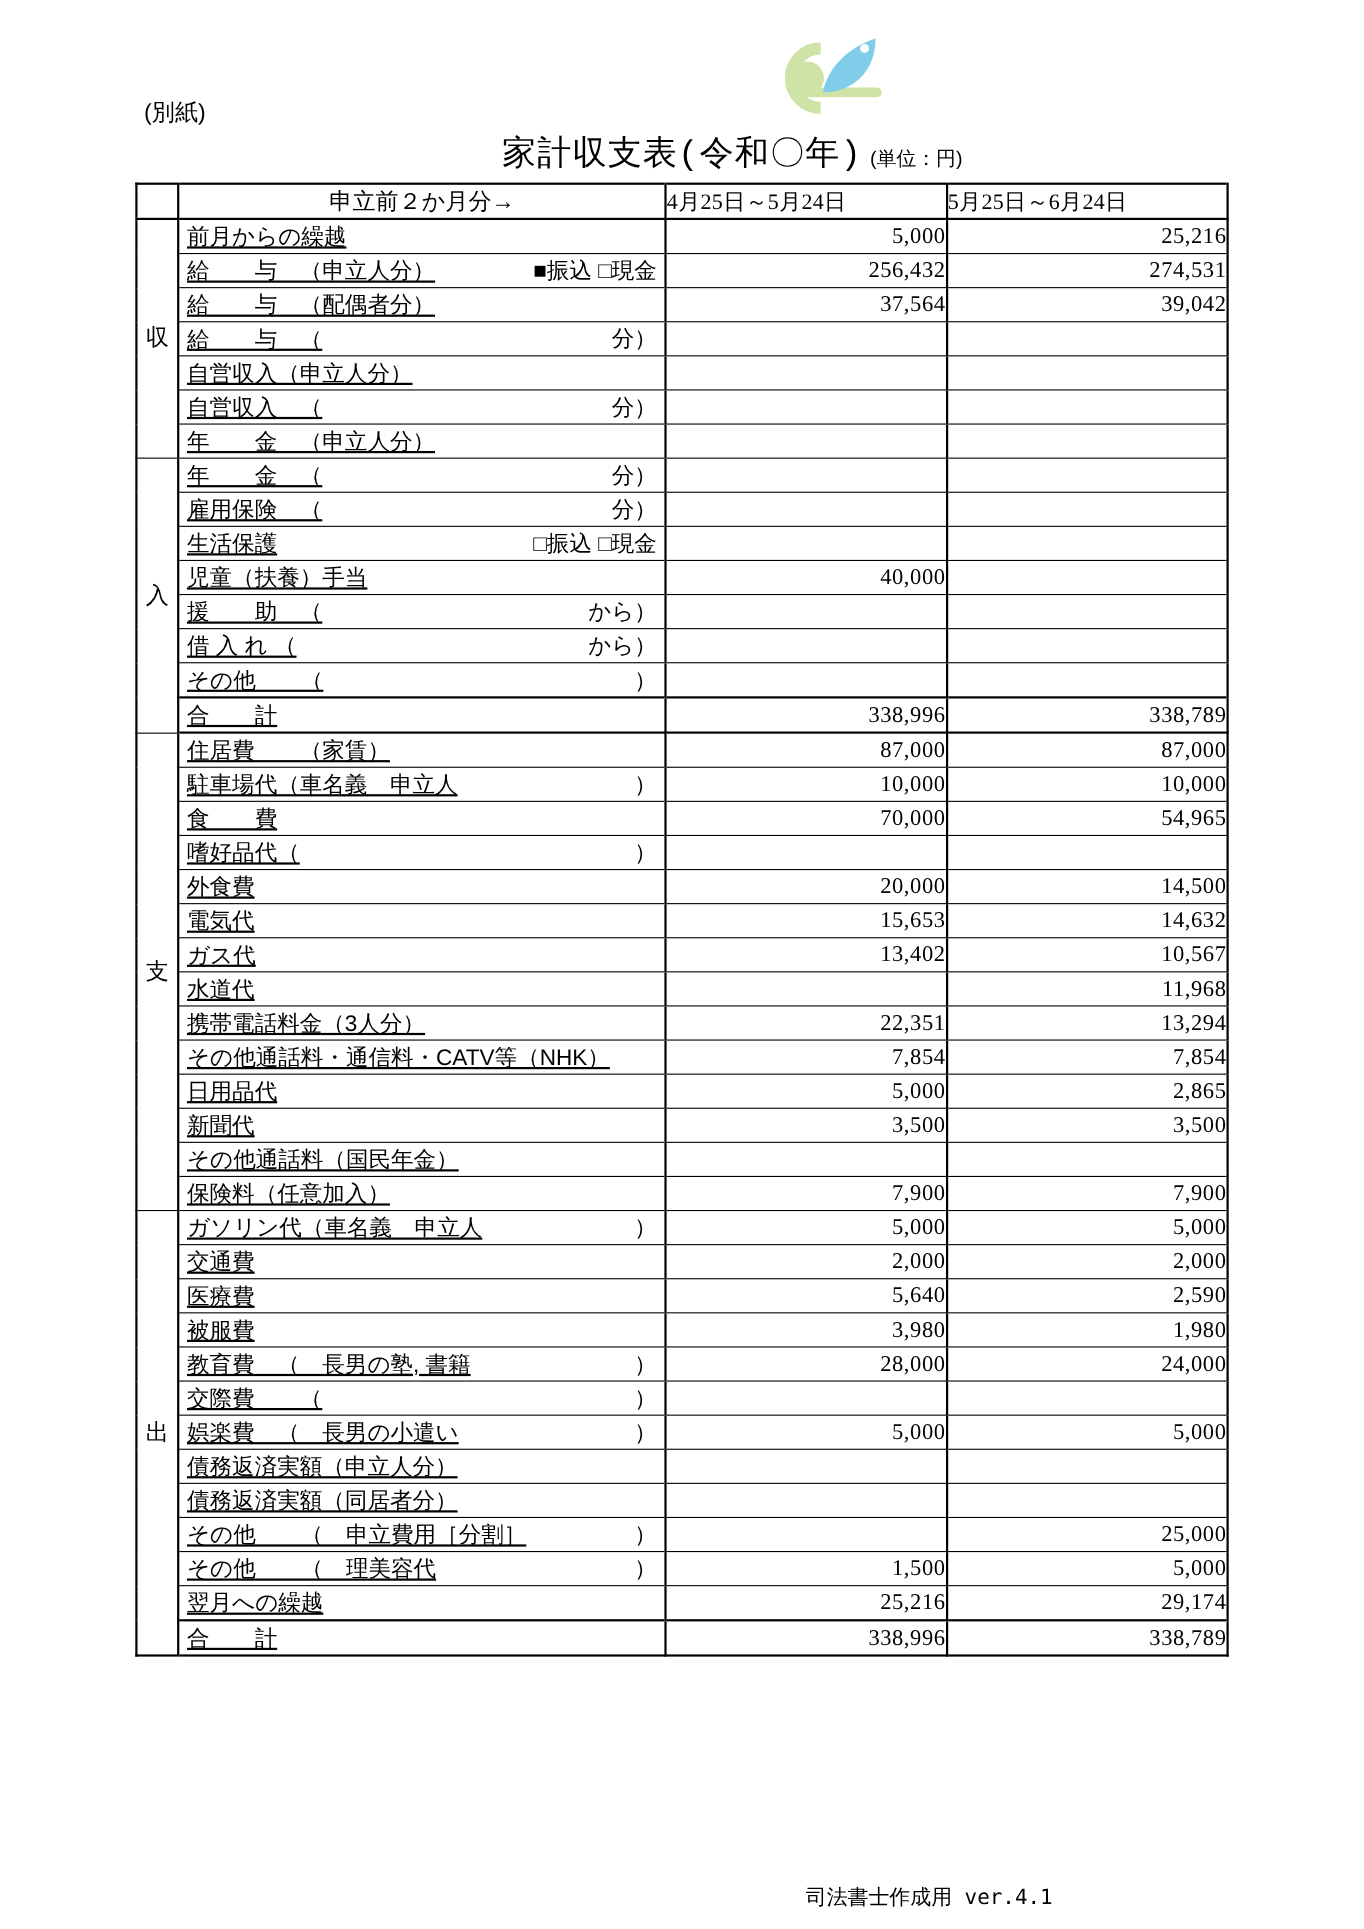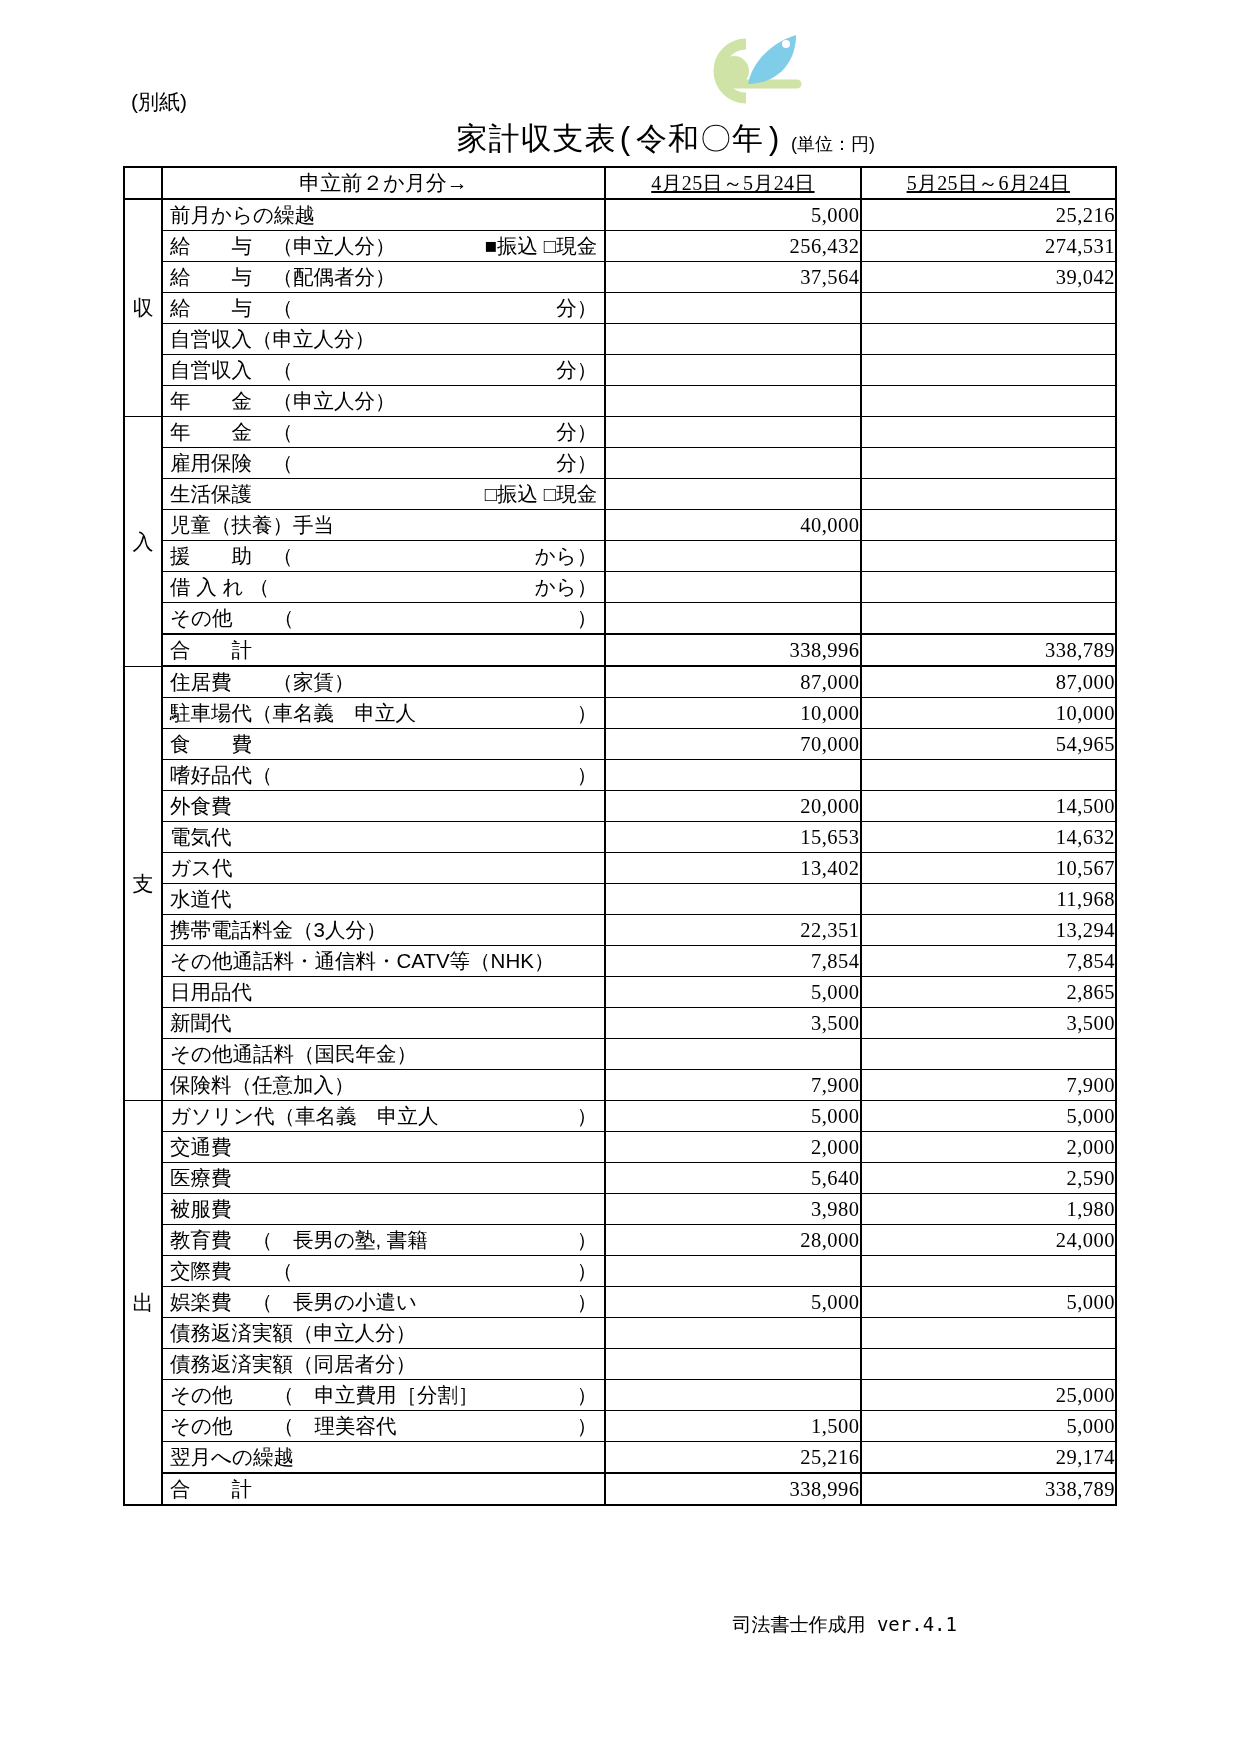--- a/index.html
+++ b/index.html
@@ -112,20 +112,21 @@
     letter-spacing: 0px;
     border-right: 2.5px solid #000 !important;
     position: relative;
   }
   .lbl .fill {
     position: absolute;
     left: 7px; right: 7px;
     top: 0; bottom: 0;
     display: flex;
     align-items: center;
+    text-decoration: underline;
   }
   .lbl .right-paren {
     position: absolute;
     right: 7px;
     top: 50%;
     transform: translateY(-50%);
   }
   .lbl .chk-group {
     position: absolute;
     right: 7px;
@@ -145,36 +146,34 @@
   }
 
   
   tr.head td { height: 34px; border-bottom: 2.5px solid #000 !important; margin-left: 48px; }
   .head-span {
     text-align: center;
     font-family: "Liberation Sans", "DejaVu Sans", sans-serif;
     font-size: 21px;
   }
   .head-period {
-    text-align: center;
     font-family: "Liberation Serif", "DejaVu Serif", serif;
     font-size: 20px;
     letter-spacing: 0.3px;
-    text-decoration: underline;
   }
   tr.head td.sec-cell { border-bottom: 2.5px solid #000 !important; }
 
   
   tr.total td { border-top: 2.5px solid #000 !important; }
   tr.section-end td { border-bottom: 2.5px solid #000 !important; }
 
   #footer-note {
     position: absolute;
     right: 123px;
-    top: 1612px;
+    top: 1712px;
     font-family: "DejaVu Sans Mono", monospace;
     font-size: 19px;
     white-space: nowrap;
   }
 </style>
 </head>
 <body>
 
 <div id="watermark">
   <svg width="160" height="92" viewBox="0 0 160 92">

